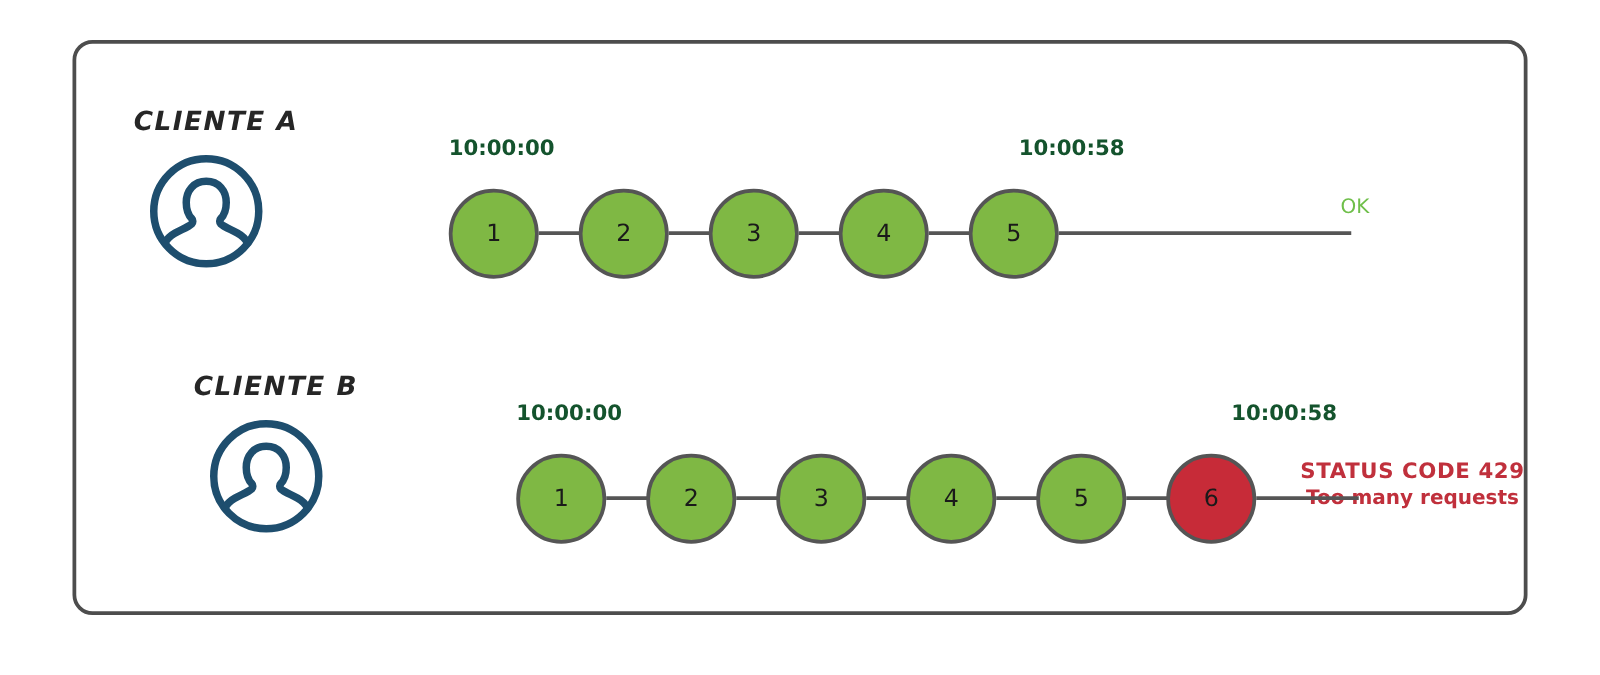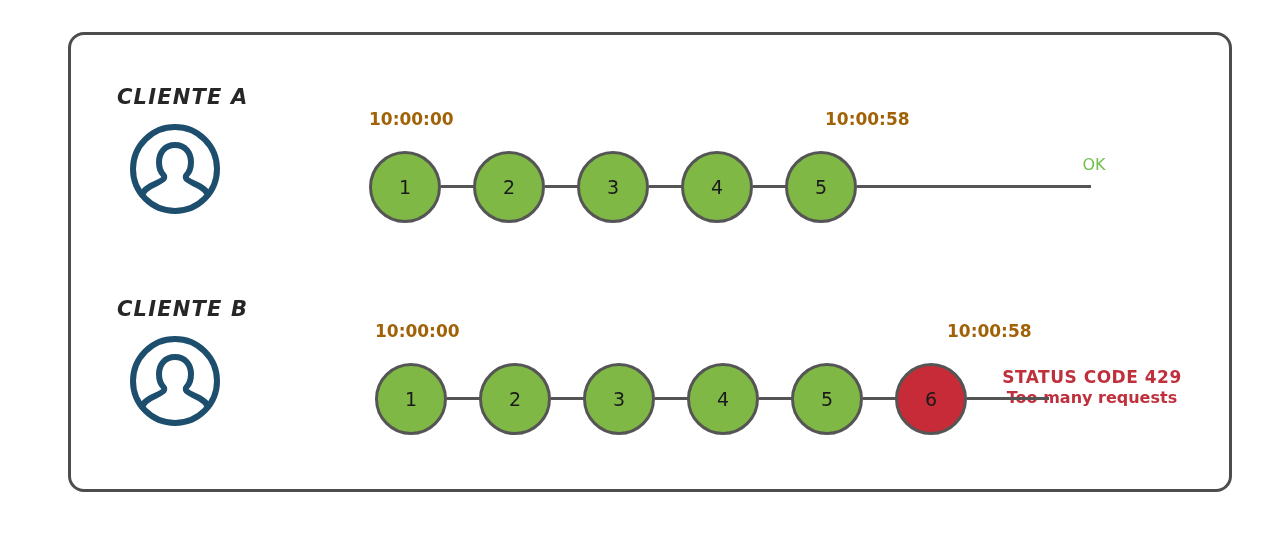--- a/index.html
+++ b/index.html
@@ -17,39 +17,39 @@
   #canvas {
     position: relative;
     width: 1280px;
     height: 540px;
     background: #ffffff;
   }
 
   
   .frame {
     position: absolute;
-    left: 68px;
+    left: 58px;
     top: 32px;
     width: 1164px;
     height: 460px;
     box-sizing: border-box;
     border: 3px solid #4d4d4d;
     border-radius: 16px;
     background: #ffffff;
   }
 
   
   .row {
     position: absolute;
     left: 0;
     width: 1164px;
     height: 210px;
   }
   .row-a { top: 24px; }
-  .row-b { top: 236px; }
+  .row-b { top: 236px; margin-left: 48px; }
 
   
   .client-label {
     position: absolute;
     left: 46px;
     top: 26px;
     font-family: "DejaVu Sans", sans-serif;
     font-size: 21px;
     font-weight: 600;
     font-style: italic;
@@ -74,21 +74,21 @@
     top: 0;
     width: 924px;
     height: 210px;
   }
   .ts {
     position: absolute;
     top: 50px;
     font-family: "DejaVu Sans", sans-serif;
     font-size: 17px;
     font-weight: bold;
-    color: #a16207;
+    color: #14532d;
     white-space: nowrap;
   }
 
   .track {
     position: absolute;
     left: 0;
     top: 80px;
     height: 96px;
     width: 924px;
   }

